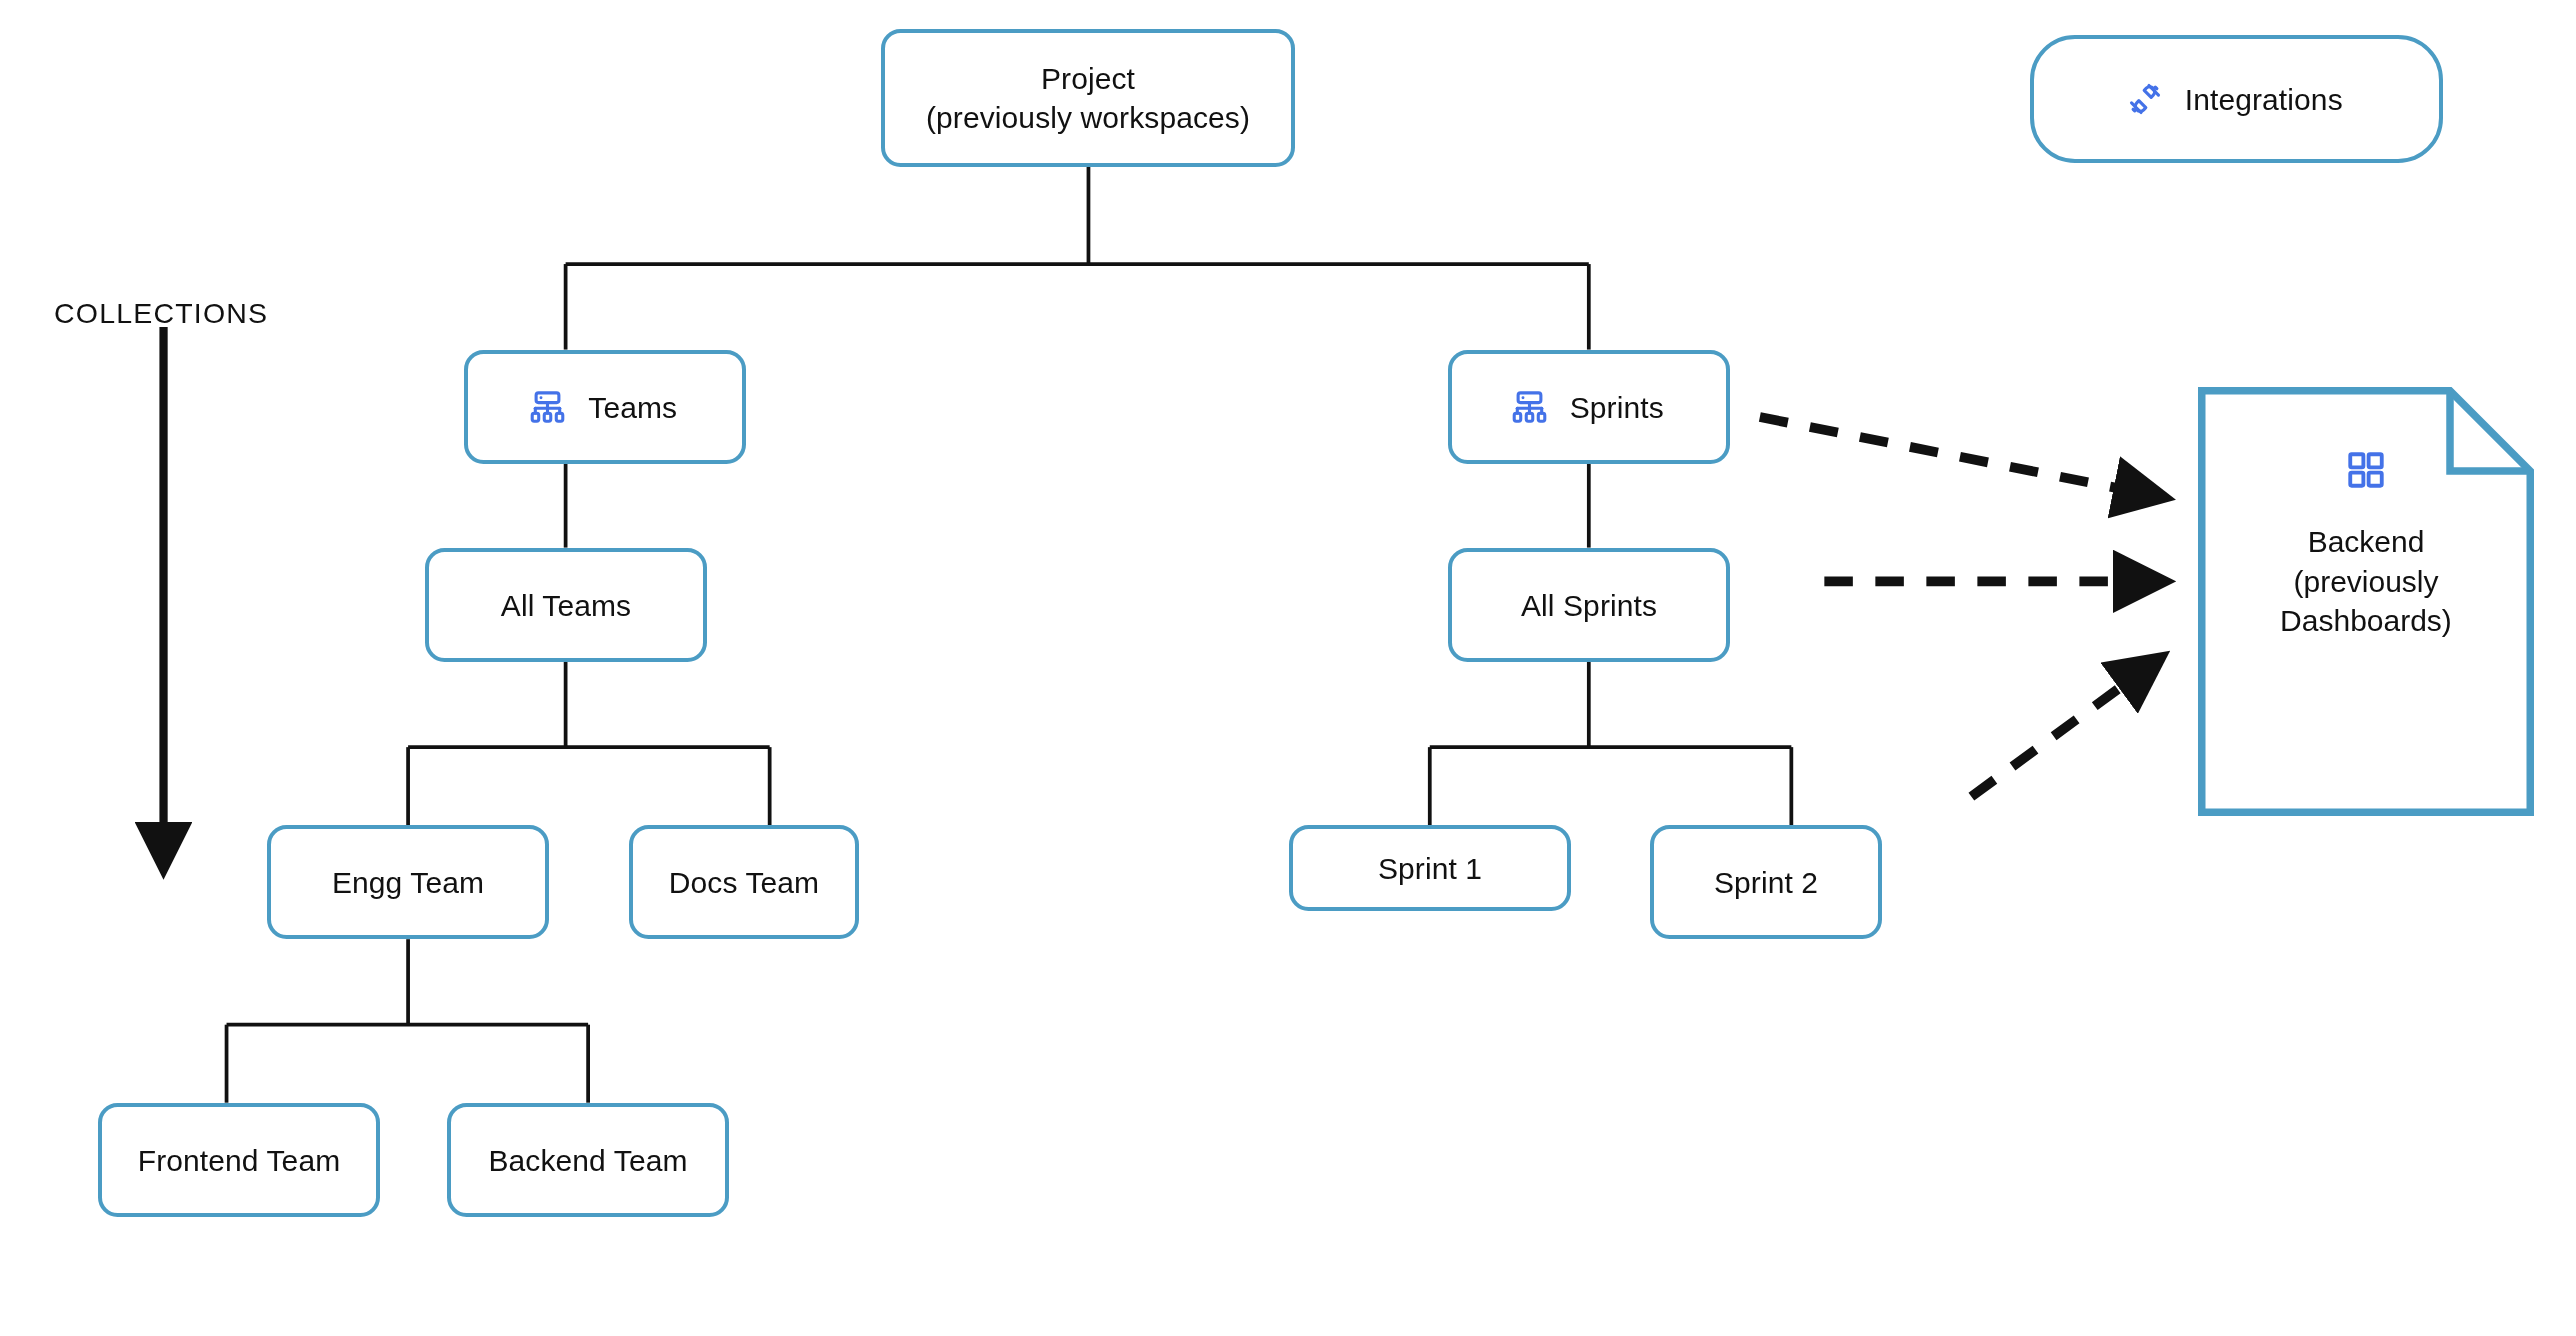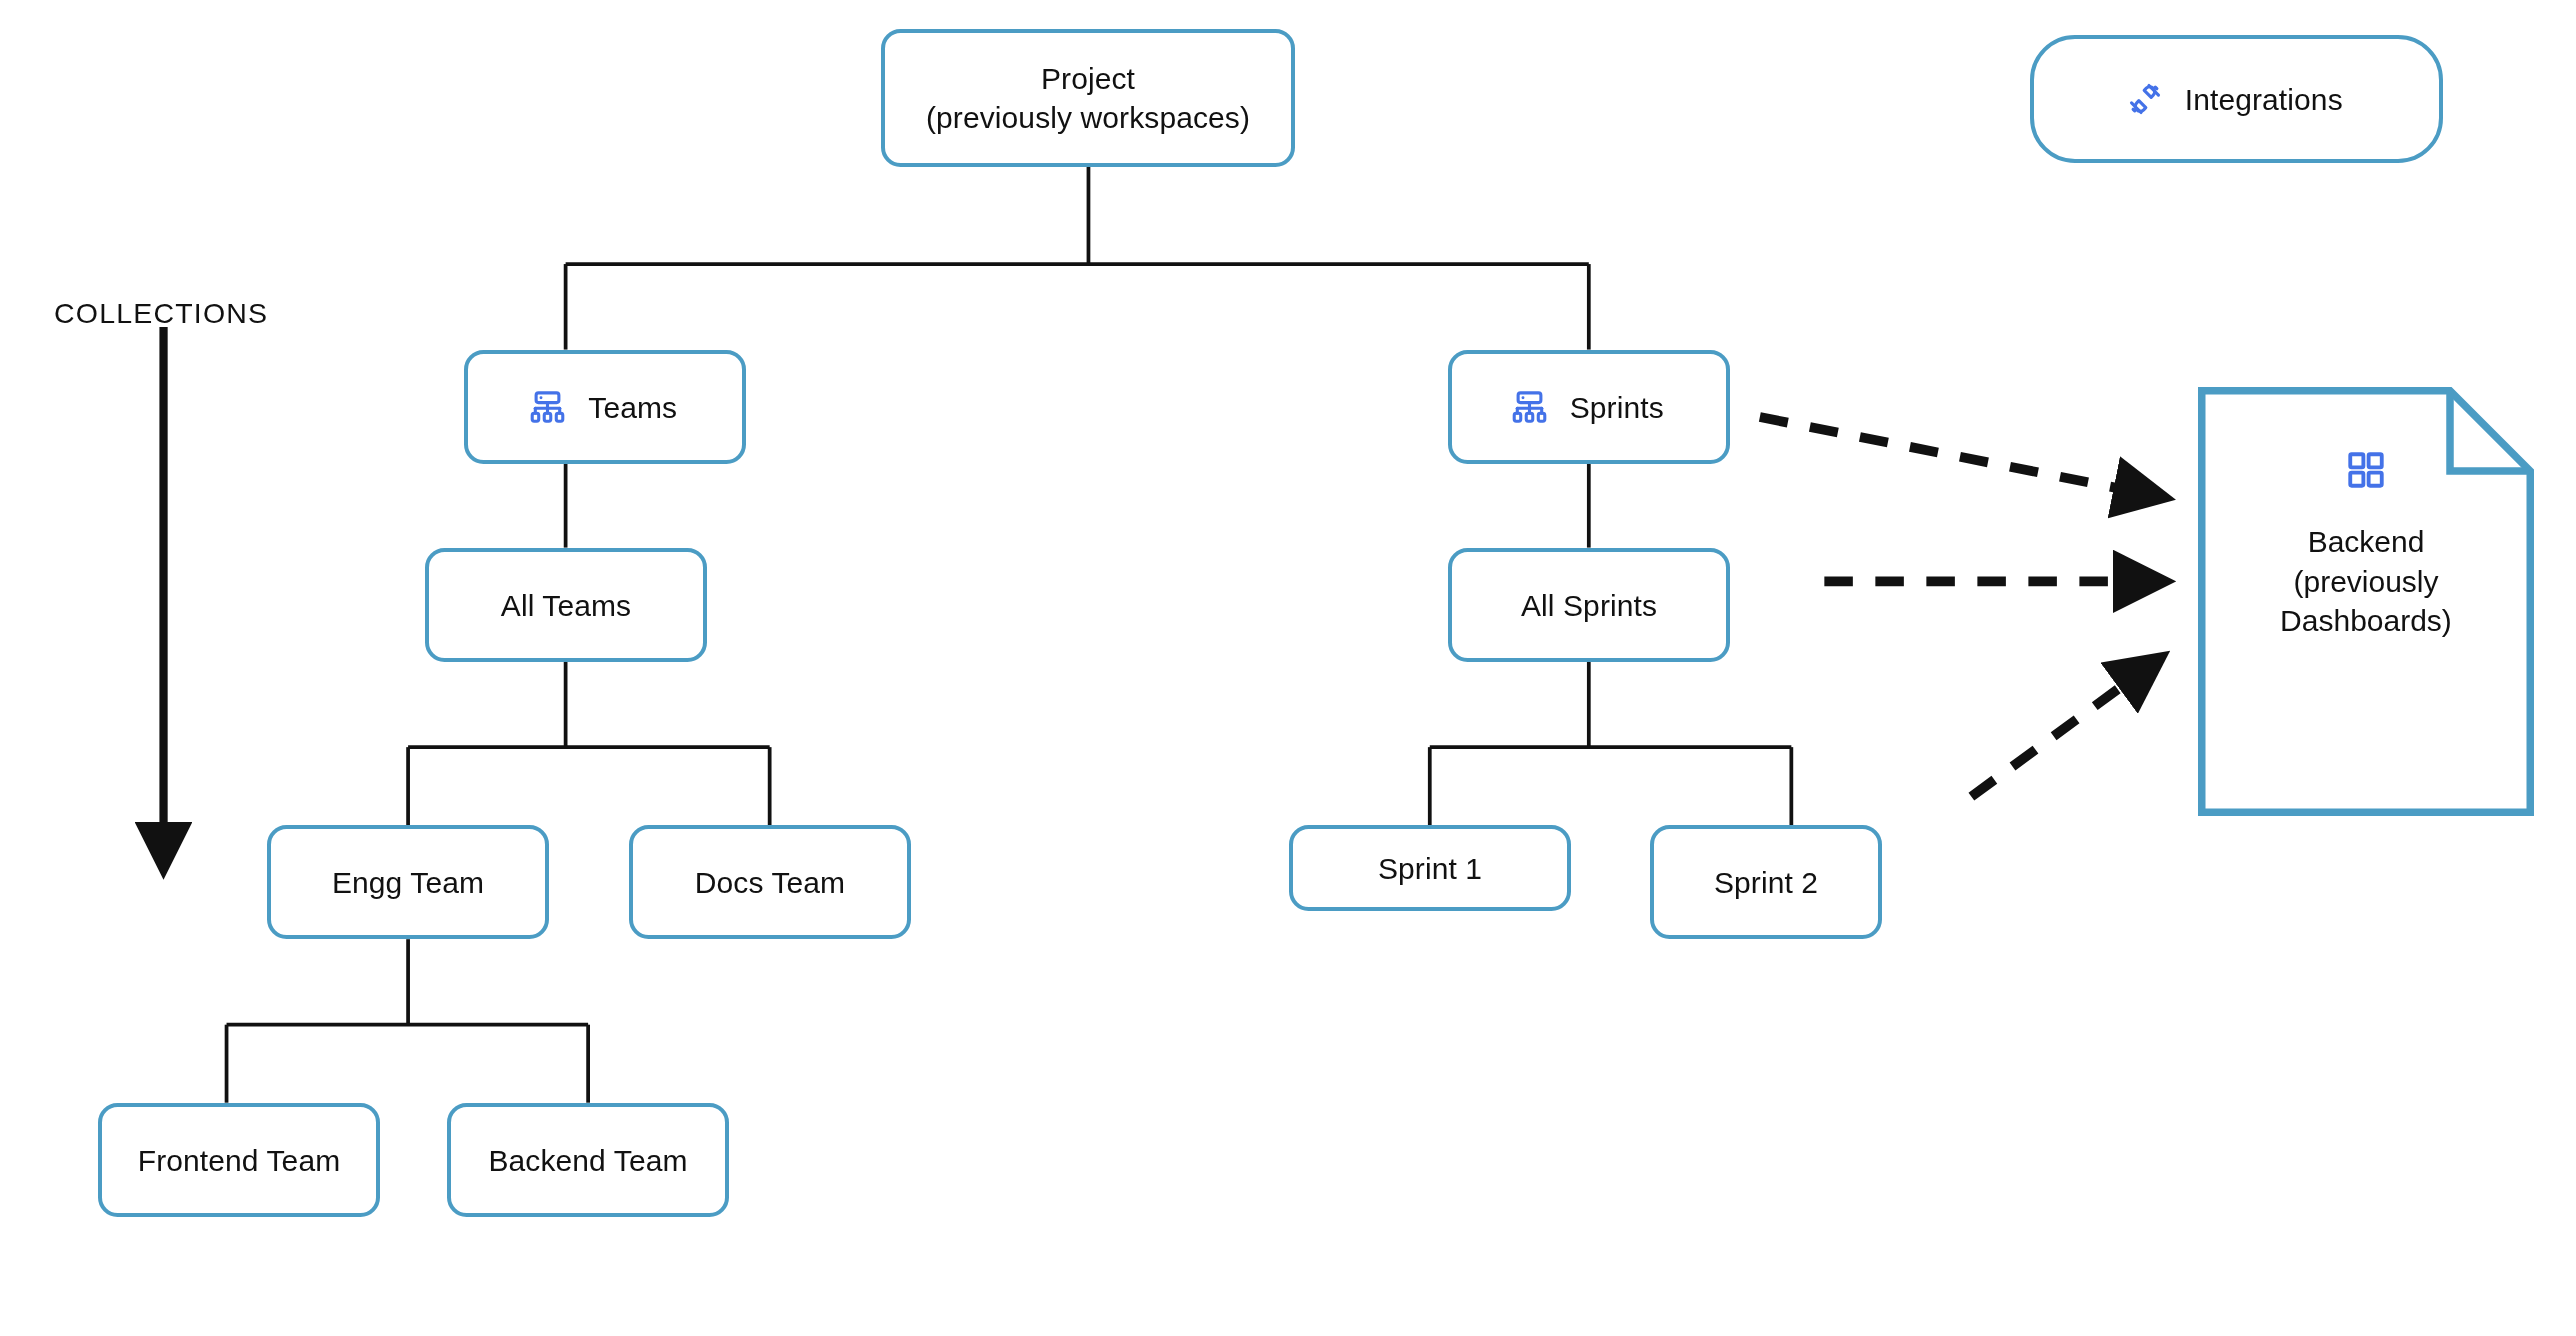--- a/index.html
+++ b/index.html
@@ -216,21 +216,21 @@
   </div>
 
   <div class="node" style="left:1448px; top:548px; width:282px; height:114px;">
     <span class="node-label">All Sprints</span>
   </div>
 
   <div class="node" style="left:267px; top:825px; width:282px; height:114px;">
     <span class="node-label">Engg Team</span>
   </div>
 
-  <div class="node" style="left:629px; top:825px; width:282px; height:114px;">
+  <div class="node" style="left:629px; top:825px; width:230px; height:114px;">
     <span class="node-label">Docs Team</span>
   </div>
 
   <div class="node" style="left:1289px; top:825px; width:282px; height:86px;">
     <span class="node-label">Sprint 1</span>
   </div>
 
   <div class="node" style="left:1650px; top:825px; width:232px; height:114px;">
     <span class="node-label">Sprint 2</span>
   </div>

